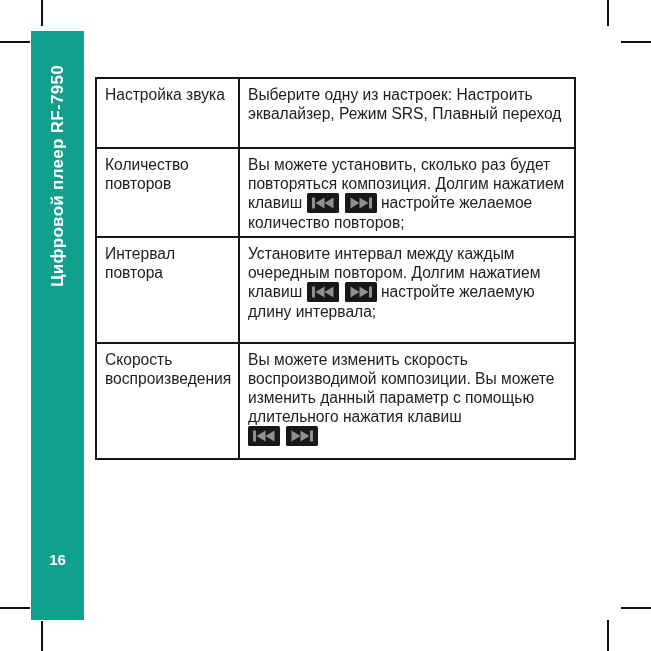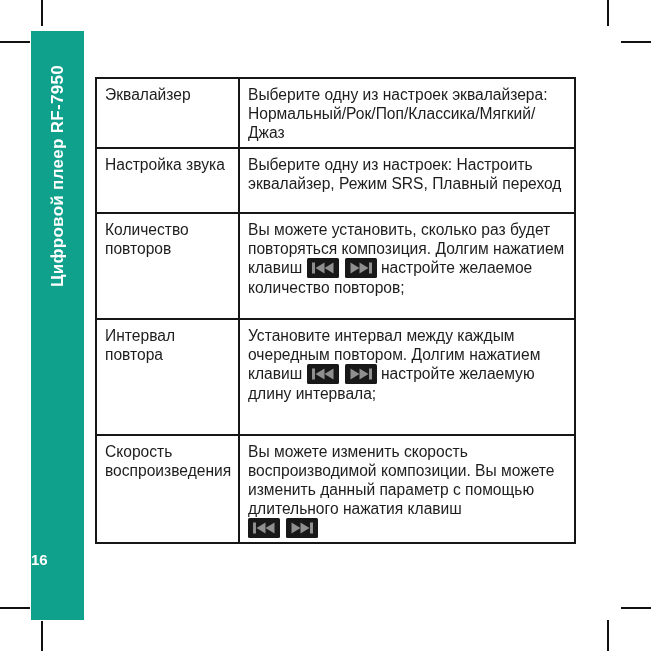--- a/index.html
+++ b/index.html
@@ -52,20 +52,21 @@
     font-weight: bold;
     font-size: 17px;
     letter-spacing: 0.3px;
     white-space: nowrap;
   }
   .page-number {
     position: absolute;
     bottom: 52px;
     left: 0;
     width: 100%;
+    text-align: center;
     color: #ffffff;
     font-weight: bold;
     font-size: 15px;
   }
 
   
   table.settings {
     position: absolute;
     left: 95px;
     top: 77px;
@@ -110,24 +111,20 @@
   <div class="page-number">16</div>
 </div>
 
 <table class="settings">
   <colgroup>
     <col style="width:143px">
     <col>
   </colgroup>
   <tbody>
       <tr>
-        <td>Эквалайзер</td>
-        <td>Выберите одну из настроек эквалайзера: Нормальный/Рок/Поп/Классика/Мягкий/Джаз</td>
-      </tr>
-      <tr>
         <td>Настройка звука</td>
         <td>Выберите одну из настроек: Настроить эквалайзер, Режим SRS,  Плавный переход</td>
       </tr>
       <tr>
         <td>Количество повторов</td>
         <td>Вы можете установить, сколько раз будет повторяться композиция. Долгим нажатием клавиш <span class="track-btn"><svg width="32" height="20" viewBox="0 0 32 20" xmlns="http://www.w3.org/2000/svg">
               <rect x="0" y="0" width="32" height="20" rx="1.5" fill="#181818"></rect>
               <rect x="5" y="4.5" width="3" height="11" fill="#8f8f8f"></rect>
               <polygon points="17.5,4.5 17.5,15.5 8.5,10" fill="#8f8f8f"></polygon>
               <polygon points="26.5,4.5 26.5,15.5 17.5,10" fill="#8f8f8f"></polygon>

